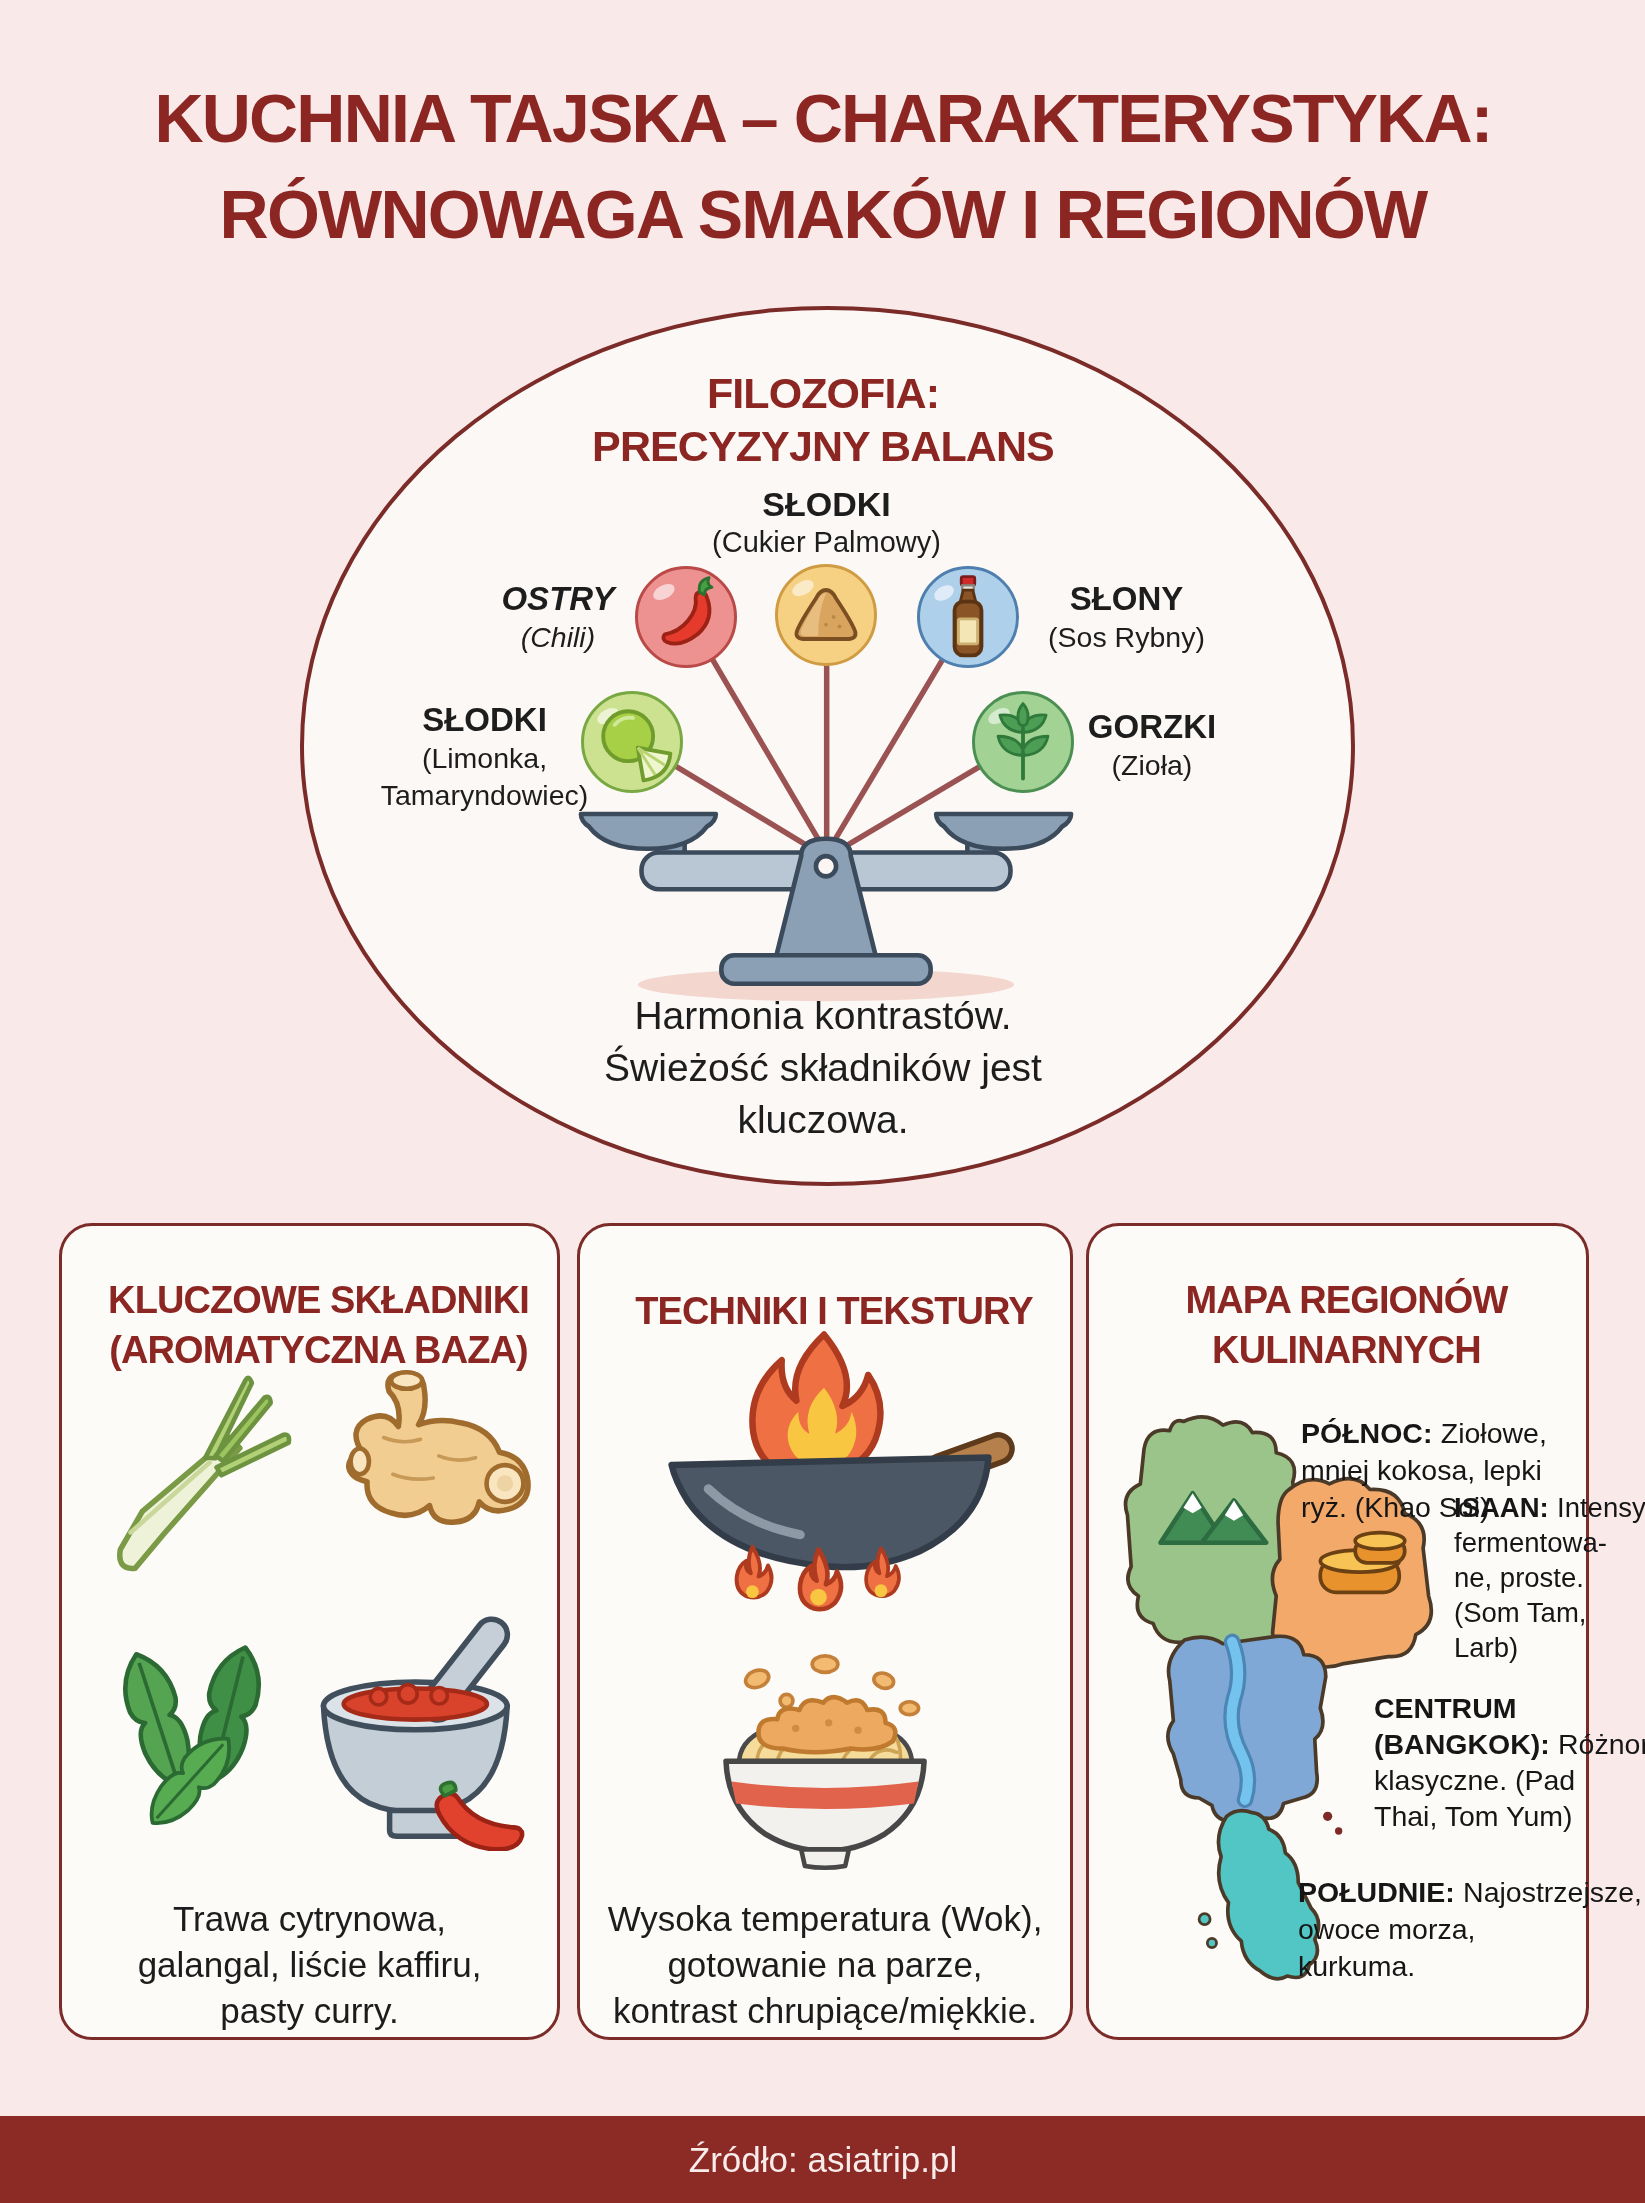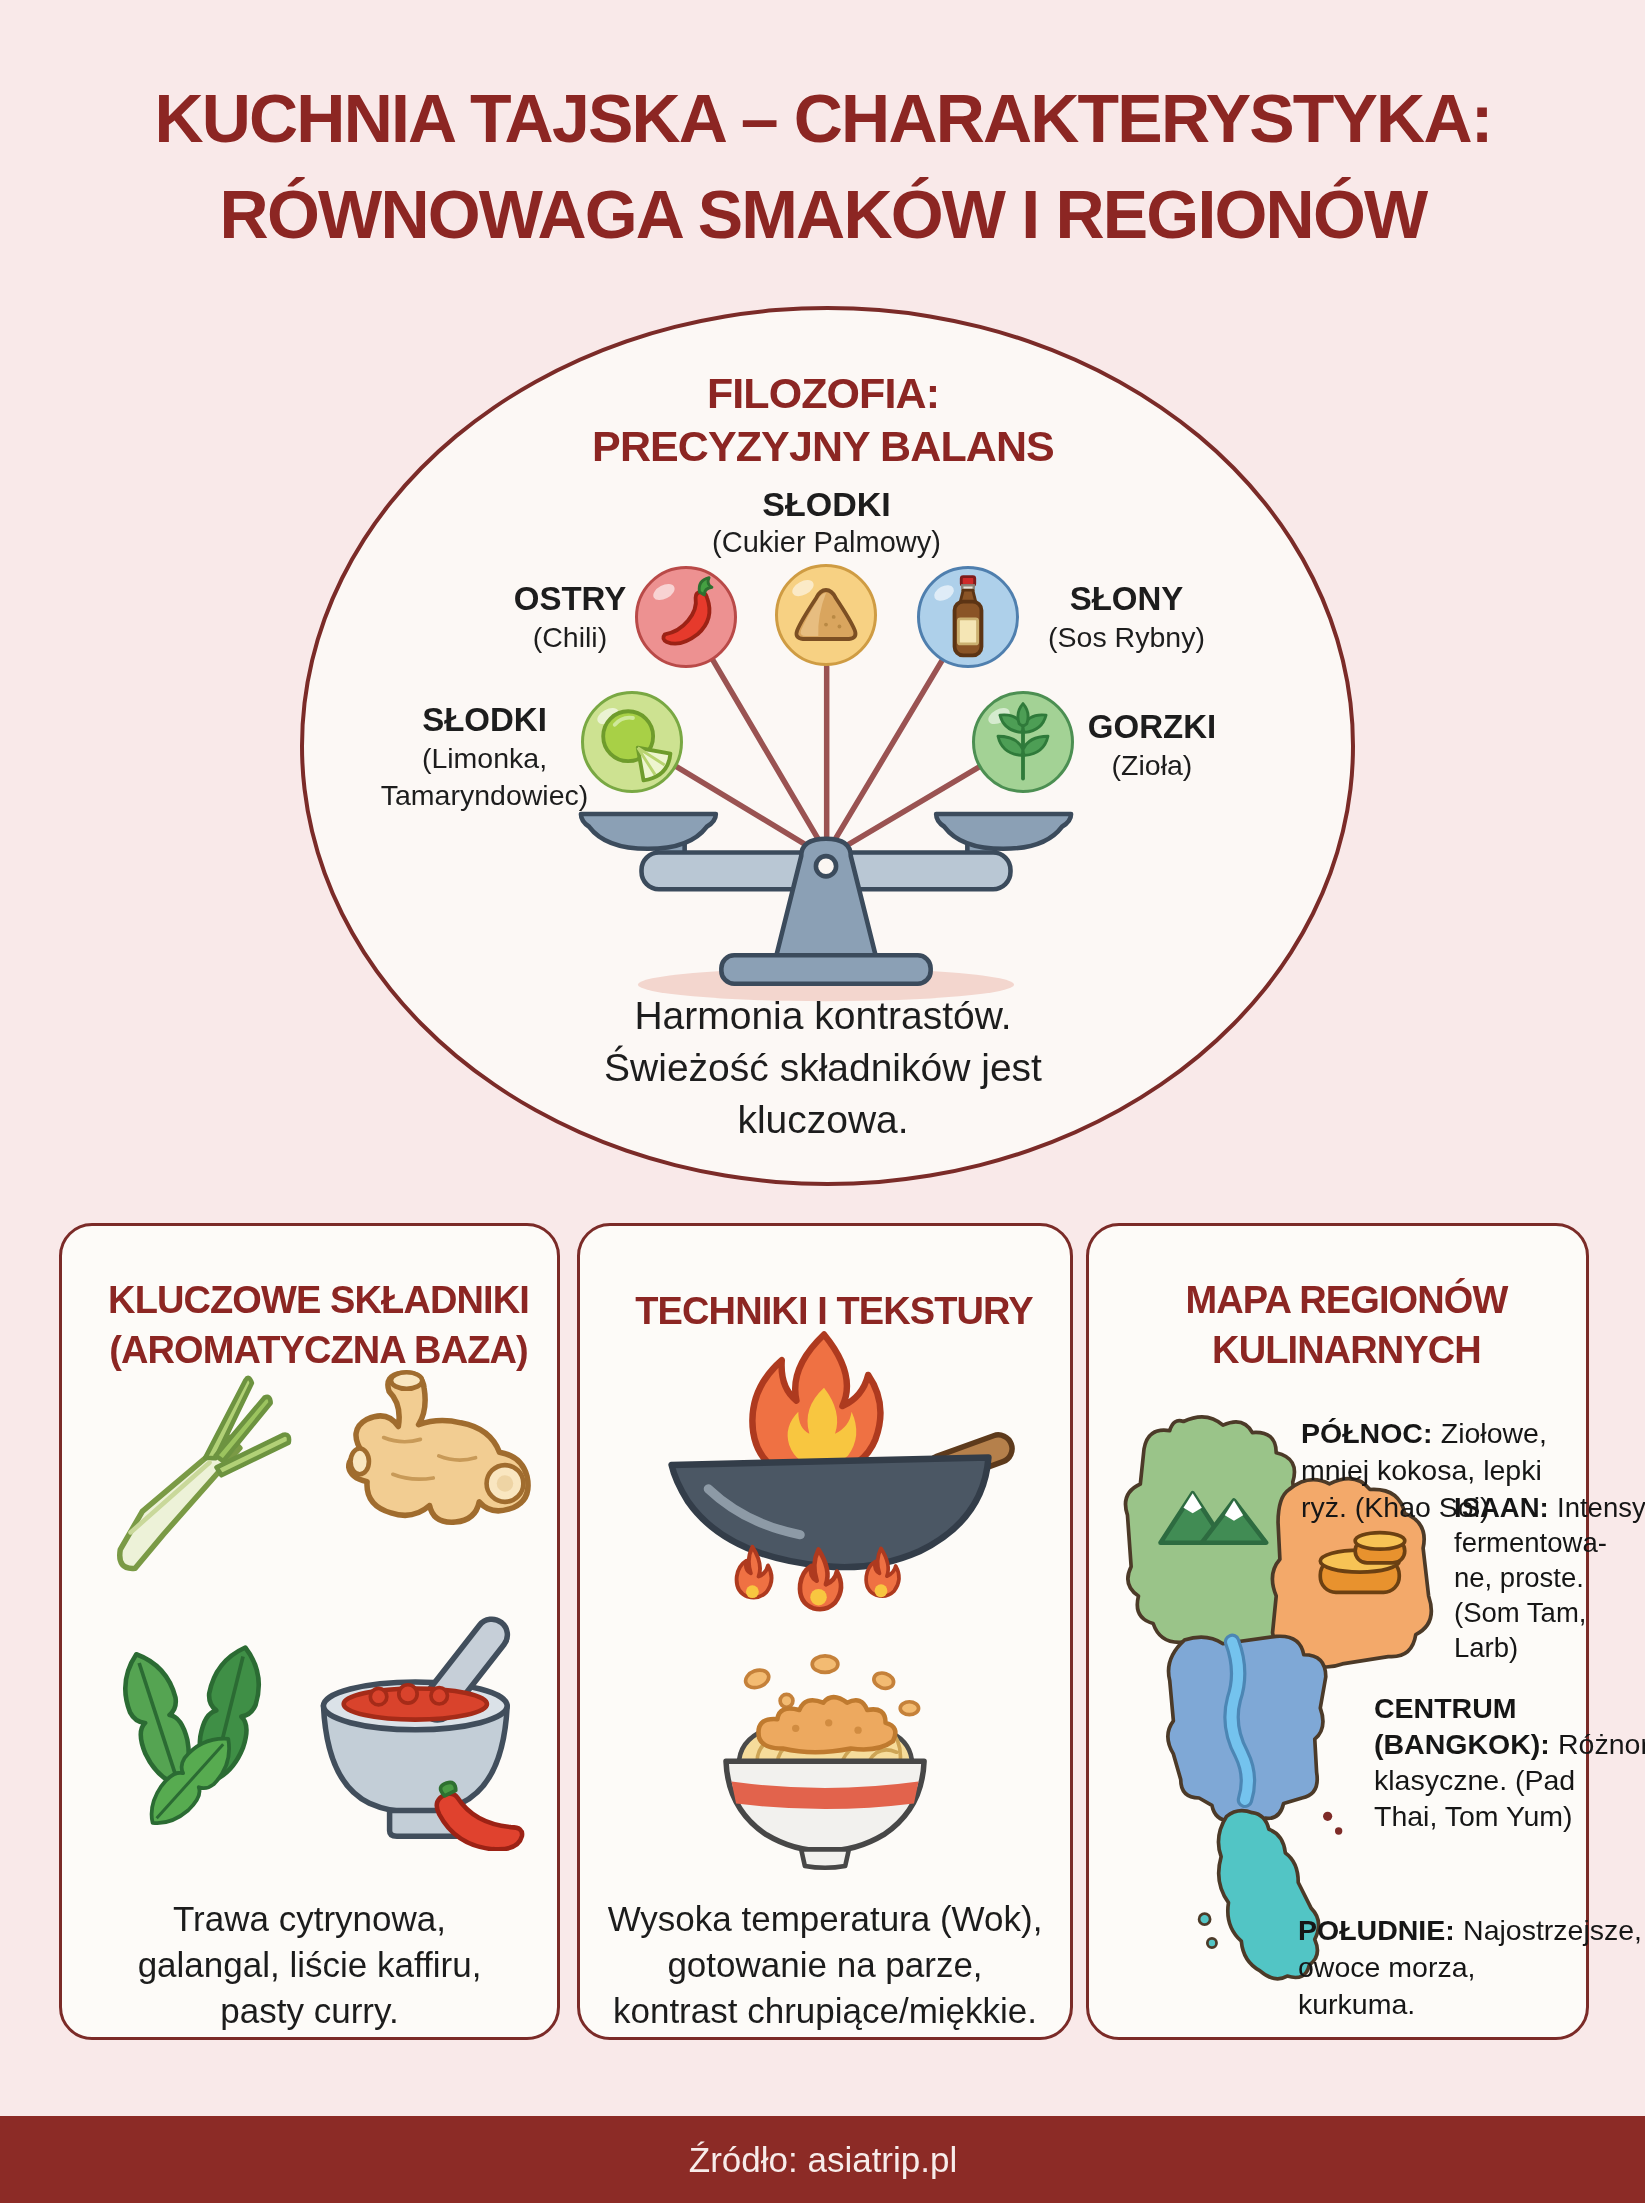--- a/index.html
+++ b/index.html
@@ -66,21 +66,21 @@
       <line x1="1027" y1="717" x2="902" y2="926"></line>
       <line x1="735" y1="834" x2="894" y2="930"></line>
       <line x1="1068" y1="834" x2="906" y2="930"></line>
     </g>
   </svg>
 
   <div class="flv-label" style="left:640px;top:484px;width:373px;">
     <div class="flv-name" style="font-size:34px;">SŁODKI</div>
     <div class="flv-detail" style="font-size:29px;">(Cukier Palmowy)</div>
   </div>
-  <div class="flv-label" style="left:478px;top:579px;width:184px;">
+  <div class="flv-label" style="left:466px;top:579px;width:184px;font-style:italic;">
     <div class="flv-name">OSTRY</div>
     <div class="flv-detail">(Chili)</div>
   </div>
   <div class="flv-label" style="left:1030px;top:579px;width:193px;">
     <div class="flv-name">SŁONY</div>
     <div class="flv-detail">(Sos Rybny)</div>
   </div>
   <div class="flv-label" style="left:365px;top:700px;width:239px;">
     <div class="flv-name">SŁODKI</div>
     <div class="flv-detail preline">(Limonka,
@@ -295,21 +295,21 @@
 
     <p class="region" style="left:212px;top:189px;width:283px;">
       <span class="rname">PÓŁNOC:</span><span class="rdesc">Ziołowe, mniej kokosa, lepki ryż. (Khao Soi)</span>
     </p>
     <p class="region region-isaan" style="left:365px;top:264px;width:138px;">
       <span class="rname">ISAAN:</span><span class="rdesc">Intensywne, fermentowa­ne, proste. (Som Tam, Larb)</span>
     </p>
     <p class="region" style="left:285px;top:464px;width:220px;line-height:36px;">
       <span class="rname">CENTRUM (BANGKOK):</span><span class="rdesc">Różnorodne, klasyczne. (Pad Thai, Tom Yum)</span>
     </p>
-    <p class="region" style="left:209px;top:648px;width:294px;margin-top:38px;">
+    <p class="region" style="left:209px;top:648px;width:294px;">
       <span class="rname">POŁUDNIE:</span><span class="rdesc">Najostrzejsze, owoce morza, kurkuma.</span>
     </p>
   </section>
 
   <footer class="footer-bar">
     <span>Źródło: asiatrip.pl</span>
   </footer>
 
 </div>
 

